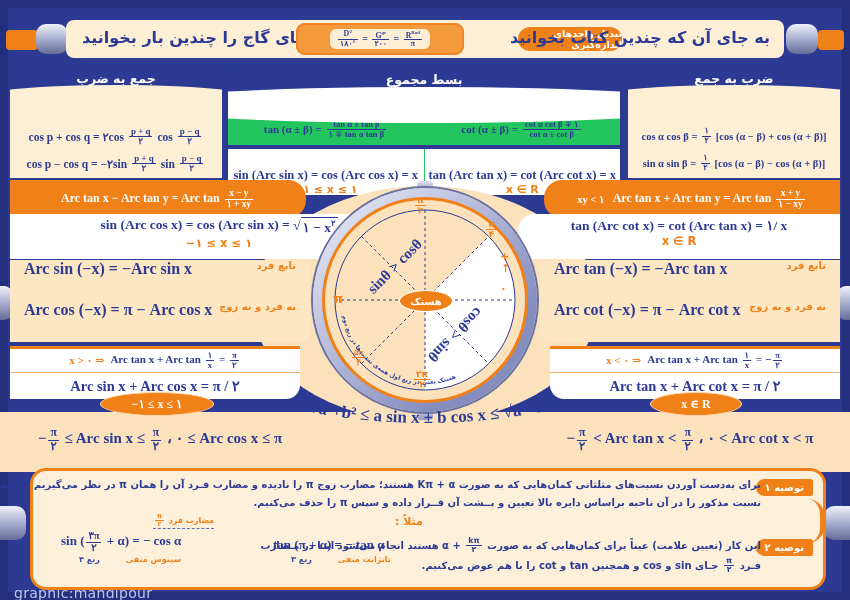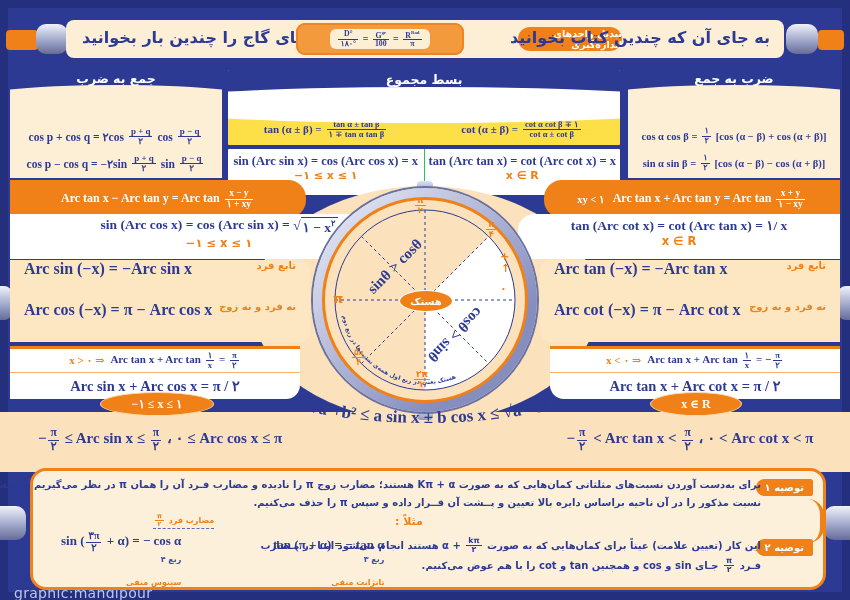--- a/index.html
+++ b/index.html
@@ -30,21 +30,21 @@
          color:#fff;font-size:9.5px;font-weight:bold;display:flex;align-items:center;justify-content:center;}
   
   .tbox{position:absolute;top:68px;overflow:hidden;}
   .wave{position:relative;height:28px;background:var(--blue);}
   .wave .wtitle{position:relative;z-index:2;color:#fff;text-align:center;font-size:12.5px;font-weight:bold;padding-top:3px;}
   .wave::after{content:"";position:absolute;z-index:1;left:-25%;width:150%;top:17px;height:36px;border-radius:50%;background:var(--wbg);}
   .rowline{display:flex;justify-content:center;align-items:center;gap:3px;white-space:nowrap;}
   .lf .rowline{height:27px;font-size:11.5px;}
   .box-mid .rowline{font-size:11px;}
   .strip{position:absolute;left:226px;top:147px;width:392px;height:46px;background:#fff;border:2px solid var(--blue);border-radius:3px;display:flex;}
-  .strip .half{flex:1;text-align:center;padding-top:5px;}
+  .strip .half{flex:1;text-align:center;padding-top:19px;}
   .strip .half+.half{border-left:1px solid #22c55e;}
   .strip .f{font-size:12.5px;}
   .c{color:var(--orange);font-weight:bold;}
   
   .banner{position:absolute;top:180px;height:38px;background:var(--orange);display:flex;align-items:center;justify-content:center;
           color:#fff;font-size:12px;gap:8px;z-index:2;}
   .banner .math{color:#fff;font-size:12px;}
   .wrow{position:absolute;top:214px;height:42px;background:#fff;text-align:center;padding-top:3px;z-index:2;}
   .wrow .f{font-size:13.5px;}
   .oe{position:absolute;top:260px;width:300px;height:82px;background:#fde6c2;z-index:2;}
@@ -82,42 +82,42 @@
          border:3px solid var(--orange);border-radius:16px;z-index:2;}
   .tip{position:absolute;right:10px;background:var(--orange);color:#fff;font-size:10px;font-weight:bold;
        padding:3px 9px;border-radius:10px 3px 3px 10px;direction:rtl;}
   .nline{position:absolute;right:62px;direction:rtl;text-align:right;color:var(--blue);font-size:10px;font-weight:bold;white-space:nowrap;}
   .masalan{position:absolute;left:362px;top:44px;color:var(--orange);font-weight:bold;font-size:11px;direction:rtl;}
   .ex{position:absolute;}
   .ex .exf{font-size:13px;white-space:nowrap;}
   .ex .small-blue{color:#3a4aa8;font-size:8px;font-weight:bold;}
   .ex .small-orange{color:var(--orange);font-size:8px;font-weight:bold;}
   .extop{position:absolute;color:var(--orange);font-size:8px;font-weight:bold;white-space:nowrap;border-bottom:1px dashed #5a6ab5;padding-bottom:1px;direction:rtl;}
-  .exbottom{display:flex;gap:14px;margin-top:2px;padding-left:18px;flex-direction:column;}
+  .exbottom{display:flex;gap:26px;margin-top:2px;padding-left:18px;}
   .credit{position:absolute;left:14px;top:585px;color:#bcc6ec;font-size:14px;letter-spacing:.3px;}
   .curl{position:absolute;right:-1px;top:28px;width:12px;height:44px;border-right:4px solid var(--orange);border-radius:0 22px 22px 0;}
 </style>
 </head>
 <body>
 
 <div id="poster">
 
   <div class="knob" style="left:6px;top:30px;width:32px;height:20px;background:var(--orange);border-radius:4px;"></div>
   <div class="knob" style="left:36px;top:24px;width:32px;height:30px;border-radius:10px;"></div>
   <div class="knob" style="left:786px;top:24px;width:32px;height:30px;border-radius:10px;"></div>
   <div class="knob" style="left:818px;top:30px;width:26px;height:20px;background:var(--orange);border-radius:4px;"></div>
   <div class="ribbon">
     <div class="hd-title fa" style="left:16px;">کتاب های گاج را چندین بار بخوانید</div>
     <div class="conv-box">
       <span class="math"><span class="frac">
             <span class="num">D°</span>
             <span class="den">۱۸۰°</span>
           </span> = <span class="frac">
             <span class="num">G<sup>gr</sup></span>
-            <span class="den">100</span>
+            <span class="den">۲۰۰</span>
           </span> = <span class="frac">
             <span class="num">R<sup>Rad</sup></span>
             <span class="den">π</span>
           </span></span>
     </div>
     <div class="badge fa">تبدیل واحدهای اندازه‌گیری</div>
     <div class="hd-title fa" style="right:14px;">به جای آن که چندین کتاب بخوانید</div>
   </div>
 
   <div class="tbox lf" style="left:10px;width:212px;height:110px;background:var(--cream-light);--wbg:var(--cream-light);">
@@ -140,21 +140,21 @@
         </span></div>
     <div class="rowline math">cos p − cos q = −۲sin <span class="frac">
           <span class="num">p + q</span>
           <span class="den">۲</span>
         </span> sin <span class="frac">
           <span class="num">p − q</span>
           <span class="den">۲</span>
         </span></div>
   </div>
 
-  <div class="tbox box-mid" style="left:226px;width:392px;height:75px;background:#fde047;border:2px solid var(--blue);border-radius:3px;--wbg:#fff;">
+  <div class="tbox box-mid" style="left:226px;width:392px;height:75px;background:#22c55e;border:2px solid var(--blue);border-radius:3px;--wbg:#fff;">
     <div class="wave" style="height:24px;">
         <div class="wtitle fa" style="padding-top:2px;">بسط مجموع</div>
       </div>
     <div style="display:grid;grid-template-columns:1fr 1fr;">
       <div class="rowline math" style="height:20px;">sin (α ± β) = sin α cos β ± sin β cos α</div>
       <div class="rowline math" style="height:20px;">cos (α ± β) = cos α cos β ∓ sin α sin β</div>
       <div class="rowline math" style="height:30px;">tan (α ± β) = <span class="frac">
             <span class="num">tan α ± tan β</span>
             <span class="den">۱ ∓ tan α tan β</span>
           </span></div>

